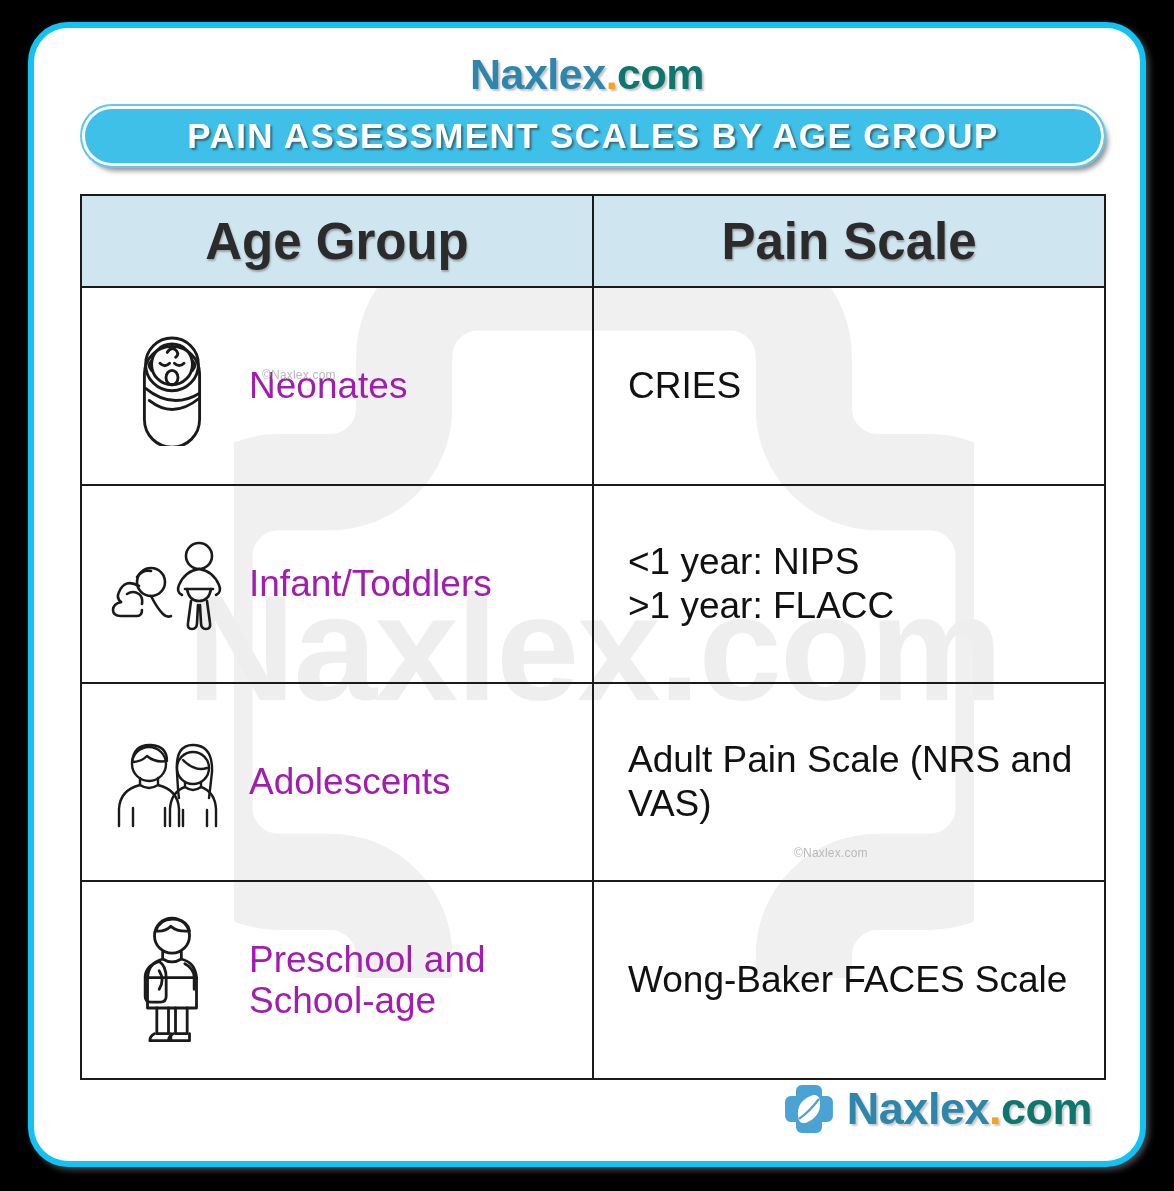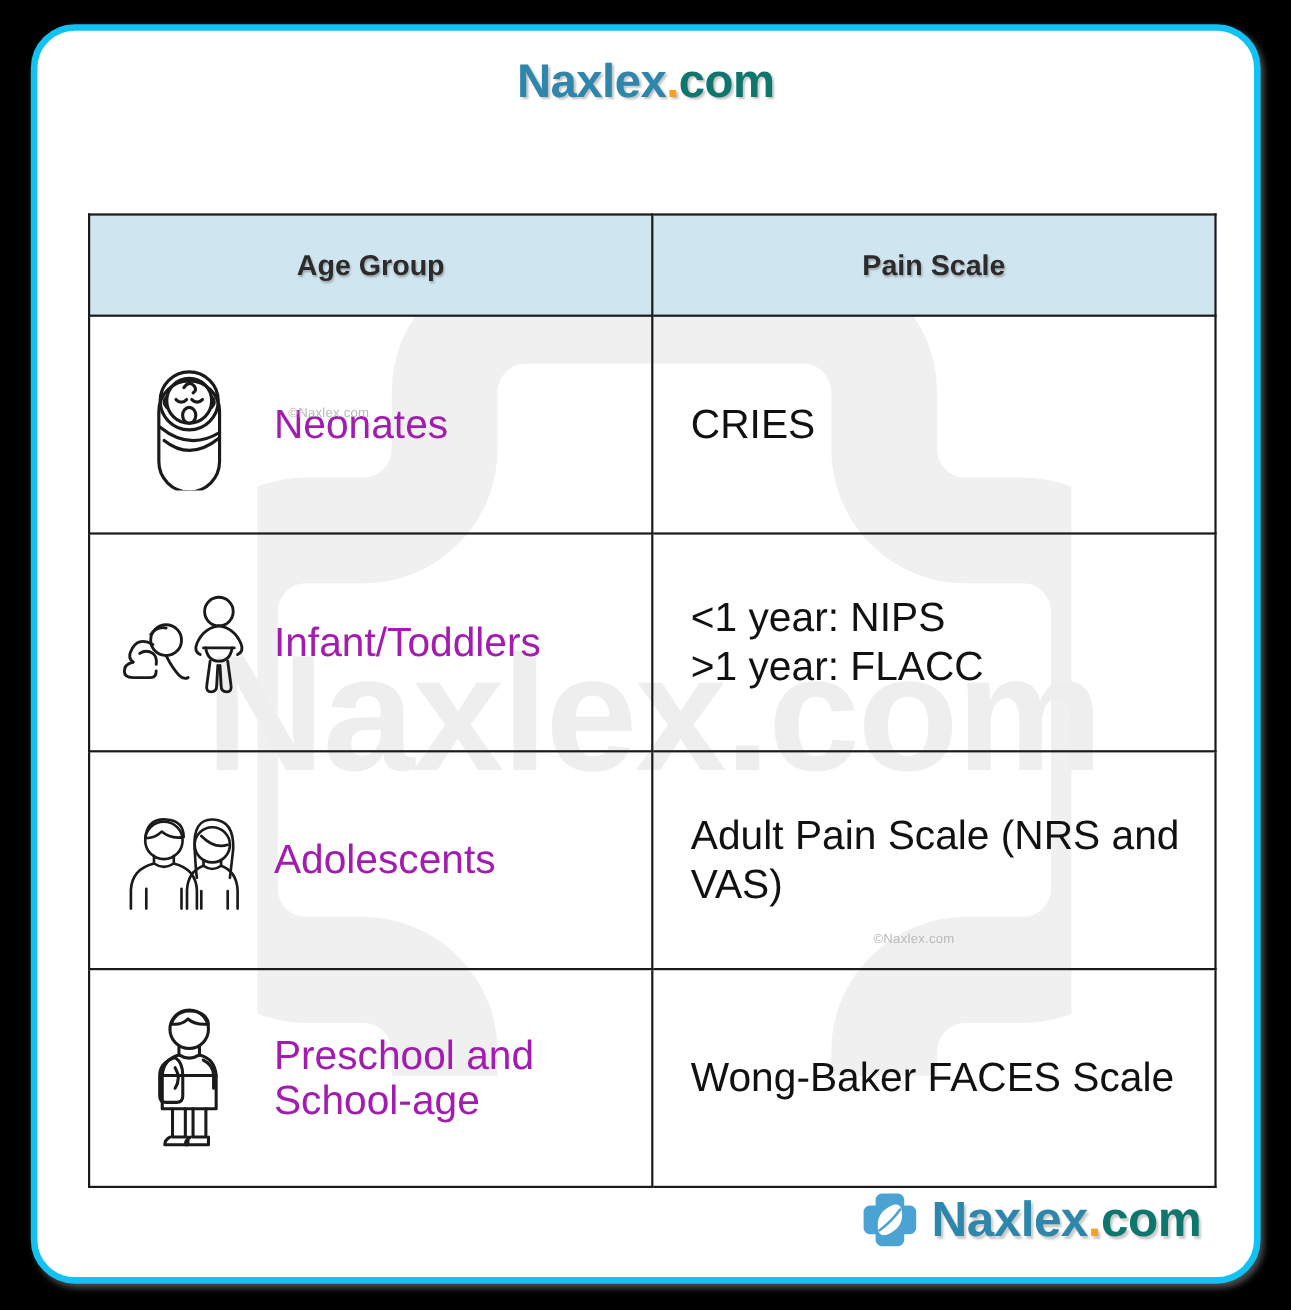--- a/index.html
+++ b/index.html
@@ -110,21 +110,21 @@
   }
   .tbl td, .tbl th {
     border: 2px solid #1a1a1a;
     vertical-align: middle;
     background: transparent;
   }
   .tbl thead th {
     background: #cfe6f1;
     height: 92px;
     text-align: center;
-    font-size: 26px;
+    font-size: 51px;
     font-weight: 700;
     color: #2b2b2b;
     text-shadow: 1px 2px 2px rgba(120,120,120,0.6);
   }
   .col-age   { width: 512px; }
   .col-scale { width: 512px; }
 
   .tbl tbody td { height: 198px; }
 
   .cell-age {
@@ -206,20 +206,23 @@
                a10 10 0 0 1 -10 -10 v-7 a10 10 0 0 0 -10 -10 h-7 a10 10 0 0 1 -10 -10 v-34
                a10 10 0 0 1 10 -10 h7 a10 10 0 0 0 10 -10 v-7 a10 10 0 0 1 10 -10 z" fill="none" stroke="#f0f0f0" stroke-width="13"></path>
     </svg>
     <div class="wm-text">Naxlex.com</div>
   </div>
 
   <div class="brand-top">
     <span class="brand-blue">Naxlex</span><span class="brand-dot">.</span><span class="brand-red">com</span>
   </div>
 
+  <div class="title-pill">
+    <span>PAIN ASSESSMENT SCALES BY AGE GROUP</span>
+  </div>
 
   <table class="tbl">
     <colgroup>
         <col class="col-age">
         <col class="col-scale">
       </colgroup>
     <thead>
       <tr>
         <th>Age Group</th>
         <th>Pain Scale</th>

